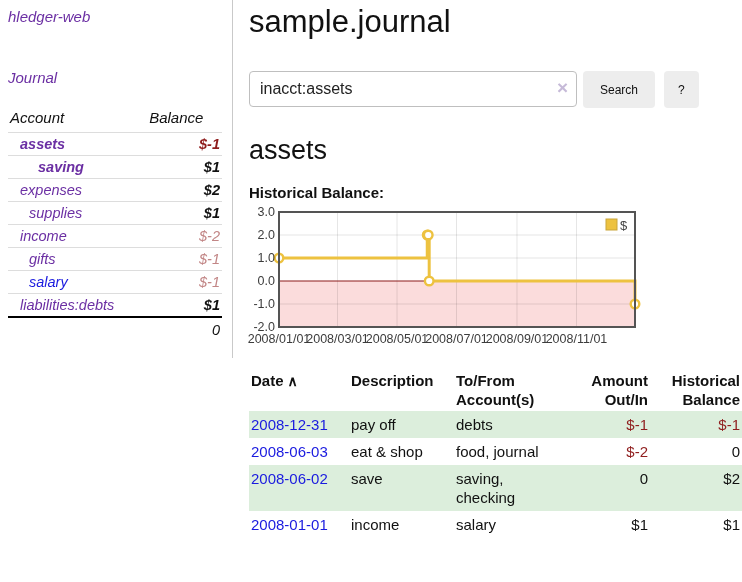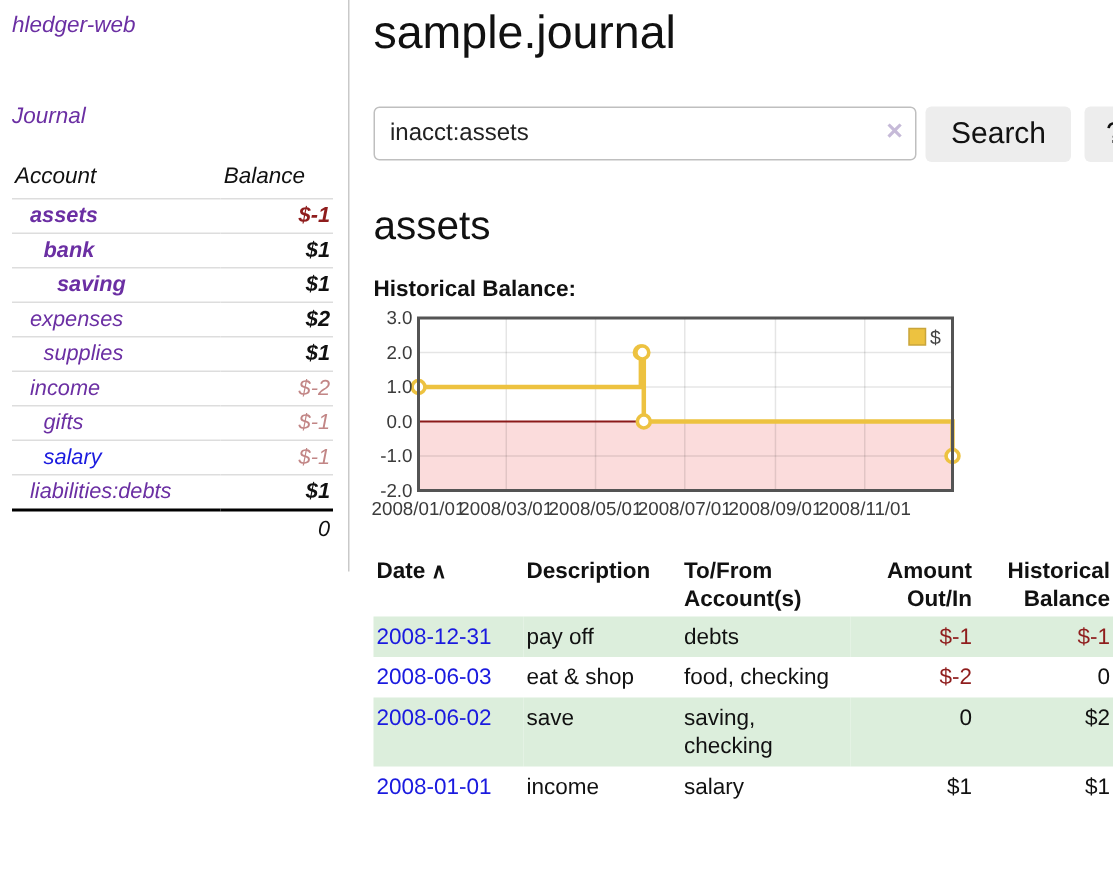--- a/index.html
+++ b/index.html
@@ -25,26 +25,26 @@
   .bold{font-weight:bold;}
   .bal-b{font-weight:bold;}
   .neg-strong{color:var(--negStrong);font-weight:bold;}
   .neg-muted{color:var(--negMuted);}
   .total-row td{border-top:2px solid #000;padding:4px 2px;}
 
   
   main{flex:1;padding:2px 0 0 16px;}
   h1{font-size:31px;font-weight:400;margin:2px 0 0;}
   .searchrow{display:flex;align-items:stretch;margin-top:31px;}
-  .searchbox{position:relative;width:362px;}
+  .searchbox{position:relative;width:328px;}
   .searchbox input{width:100%;height:36px;border:1px solid #bfbfbf;border-radius:4px;
     font-size:16px;font-family:inherit;color:#222;padding:0 30px 0 10px;outline:none;}
   .clear{position:absolute;right:9px;top:7px;color:#c6bad8;font-size:19px;font-weight:bold;
     line-height:20px;cursor:pointer;}
-  .btn{height:37px;background:#ededed;border:none;border-radius:4px;font-size:20px;
+  .btn{height:37px;background:#ededed;border:none;border-radius:4px;font-size:12px;
     font-family:inherit;color:#111;margin-left:6px;padding:0 17px;cursor:pointer;}
   .btn.help{margin-left:9px;padding:0 14px;}
   h2{font-size:27px;font-weight:400;margin:27px 0 0;}
   .chart-label{font-weight:bold;font-size:15px;margin-top:18px;}
   #chart{margin-top:9px;height:142px;}
   #chart svg{overflow:visible;}
 
   
   .register{border-collapse:collapse;table-layout:fixed;width:493px;margin-top:17px;font-size:15px;}
   .register th{font-weight:bold;text-align:left;vertical-align:top;padding:2px 2px;line-height:19px;}
@@ -70,24 +70,20 @@
       <thead>
         <tr>
           <th>Account</th>
           <th class="num">Balance</th>
         </tr>
       </thead>
       <tbody id="account-rows">
           <tr>
             <td style="padding-left: 12px;"><a href="#" class="bold">assets</a></td>
             <td class="num neg-strong">$-1</td>
-          </tr>
-          <tr>
-            <td style="padding-left: 21px;"><a href="#" class="bold">bank</a></td>
-            <td class="num bal-b">$1</td>
           </tr>
           <tr>
             <td style="padding-left: 30px;"><a href="#" class="bold">saving</a></td>
             <td class="num bal-b">$1</td>
           </tr>
           <tr>
             <td style="padding-left: 12px;"><a href="#">expenses</a></td>
             <td class="num bal-b">$2</td>
           </tr>
           <tr>
@@ -191,21 +187,21 @@
           <tr>
             <td><a href="#">2008-12-31</a></td>
             <td>pay off</td>
             <td>debts</td>
             <td class="num neg">$-1</td>
             <td class="num neg">$-1</td>
           </tr>
           <tr>
             <td><a href="#">2008-06-03</a></td>
             <td>eat &amp; shop</td>
-            <td>food, checking</td>
+            <td>food, journal</td>
             <td class="num neg">$-2</td>
             <td class="num">0</td>
           </tr>
           <tr>
             <td><a href="#">2008-06-02</a></td>
             <td>save</td>
             <td>saving, checking</td>
             <td class="num">0</td>
             <td class="num">$2</td>
           </tr>

